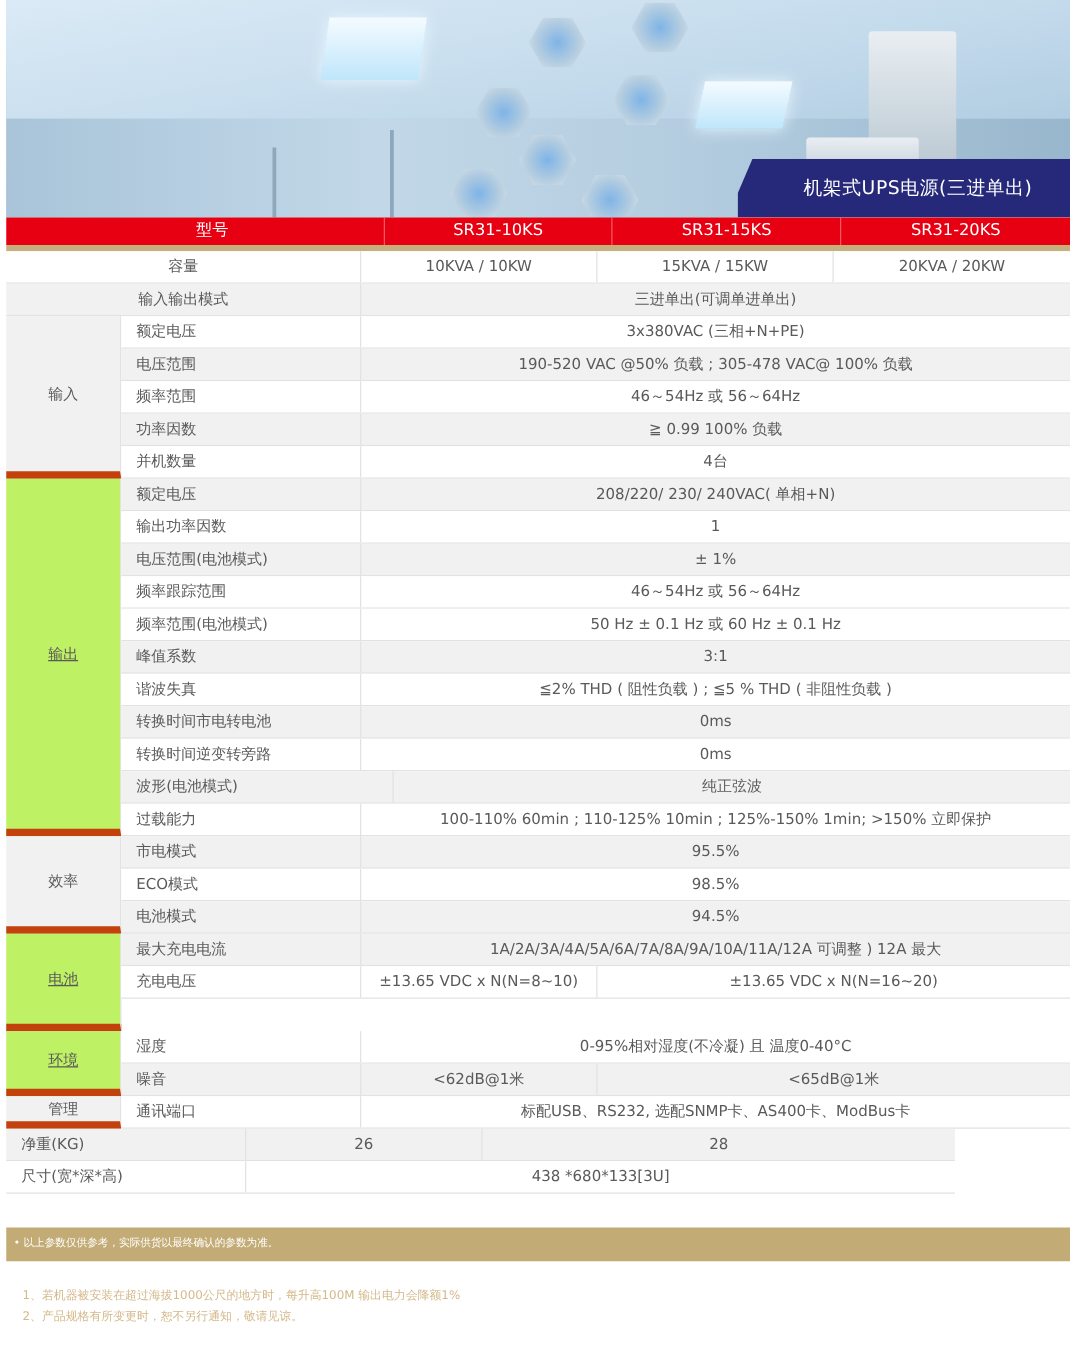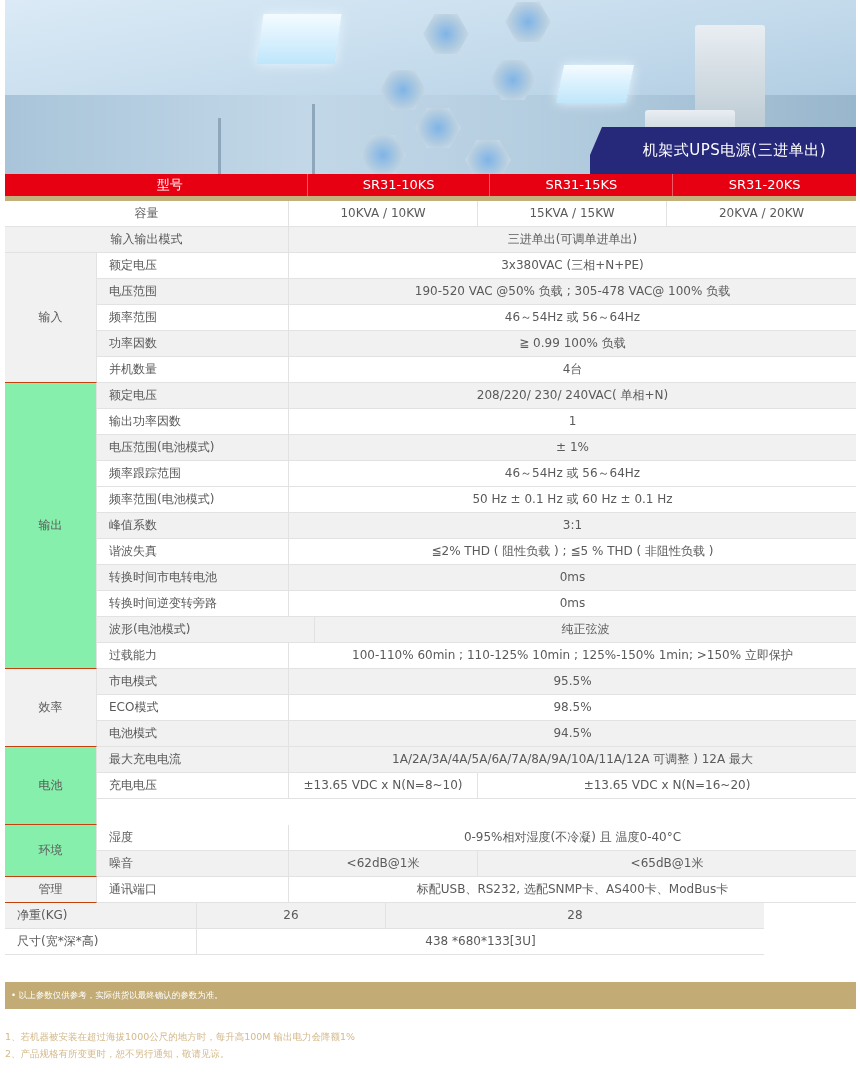--- a/index.html
+++ b/index.html
@@ -34,30 +34,30 @@
   .thead .th:last-child { border-right: none; }
   .tan-stripe { height: 5px; background: #c4b07c; }
 
   .row { display: flex; height: 26px; border-bottom: 1px solid #e2e2e2; font-size: 12px; color: #5a5a5a; }
   .row.gray { background: #f1f1f1; }
   .row.white { background: #ffffff; }
   .cell { height: 25px; line-height: 25px; border-right: 1px solid #e2e2e2; white-space: nowrap; overflow: hidden; }
   .cell:last-child { border-right: none; }
   .cell.center { text-align: center; }
   .cell.left { padding-left: 12px; }
-  .group { width: 92px; border-right: 1px solid #e2e2e2; border-bottom: 1px solid #c2410c; font-size: 12px; color:#5a5a5a;
+  .group { width: 92px; border-right: 1px solid #e2e2e2; border-bottom: 6px solid #c2410c; font-size: 12px; color:#5a5a5a;
     display:flex; align-items:center; justify-content:center; }
   .group.gray { background: #f1f1f1; }
-  .group.white { background: #86efac; }
+  .group.white { background: #bef264; text-decoration: underline; }
 
   .body-rows { position: relative; }
 
   .footer-bar { position: absolute; left: 5px; top: 982px; width: 851px; height: 27px; background: #c2ab74;
     color: #fff; font-size: 8.5px; line-height: 27px; padding-left: 6px; }
-  .notes { position: absolute; left: 5px; top: 1028px; font-size: 9.5px; color: #d4b98a; line-height: 17px; }
+  .notes { position: absolute; left: 18px; top: 1028px; font-size: 9.5px; color: #d4b98a; line-height: 17px; }
 </style>
 </head>
 <body>
 
 <div class="hero">
   <div class="ceiling"></div>
   <div class="wall"></div>
   <div class="panel" style="left:255px;top:14px;width:78px;height:50px;transform:skewX(-8deg);"></div>
   <div class="panel" style="left:555px;top:65px;width:70px;height:38px;transform:skewX(-12deg);"></div>
   <div class="pole" style="left:213px;top:118px;height:56px;"></div>

